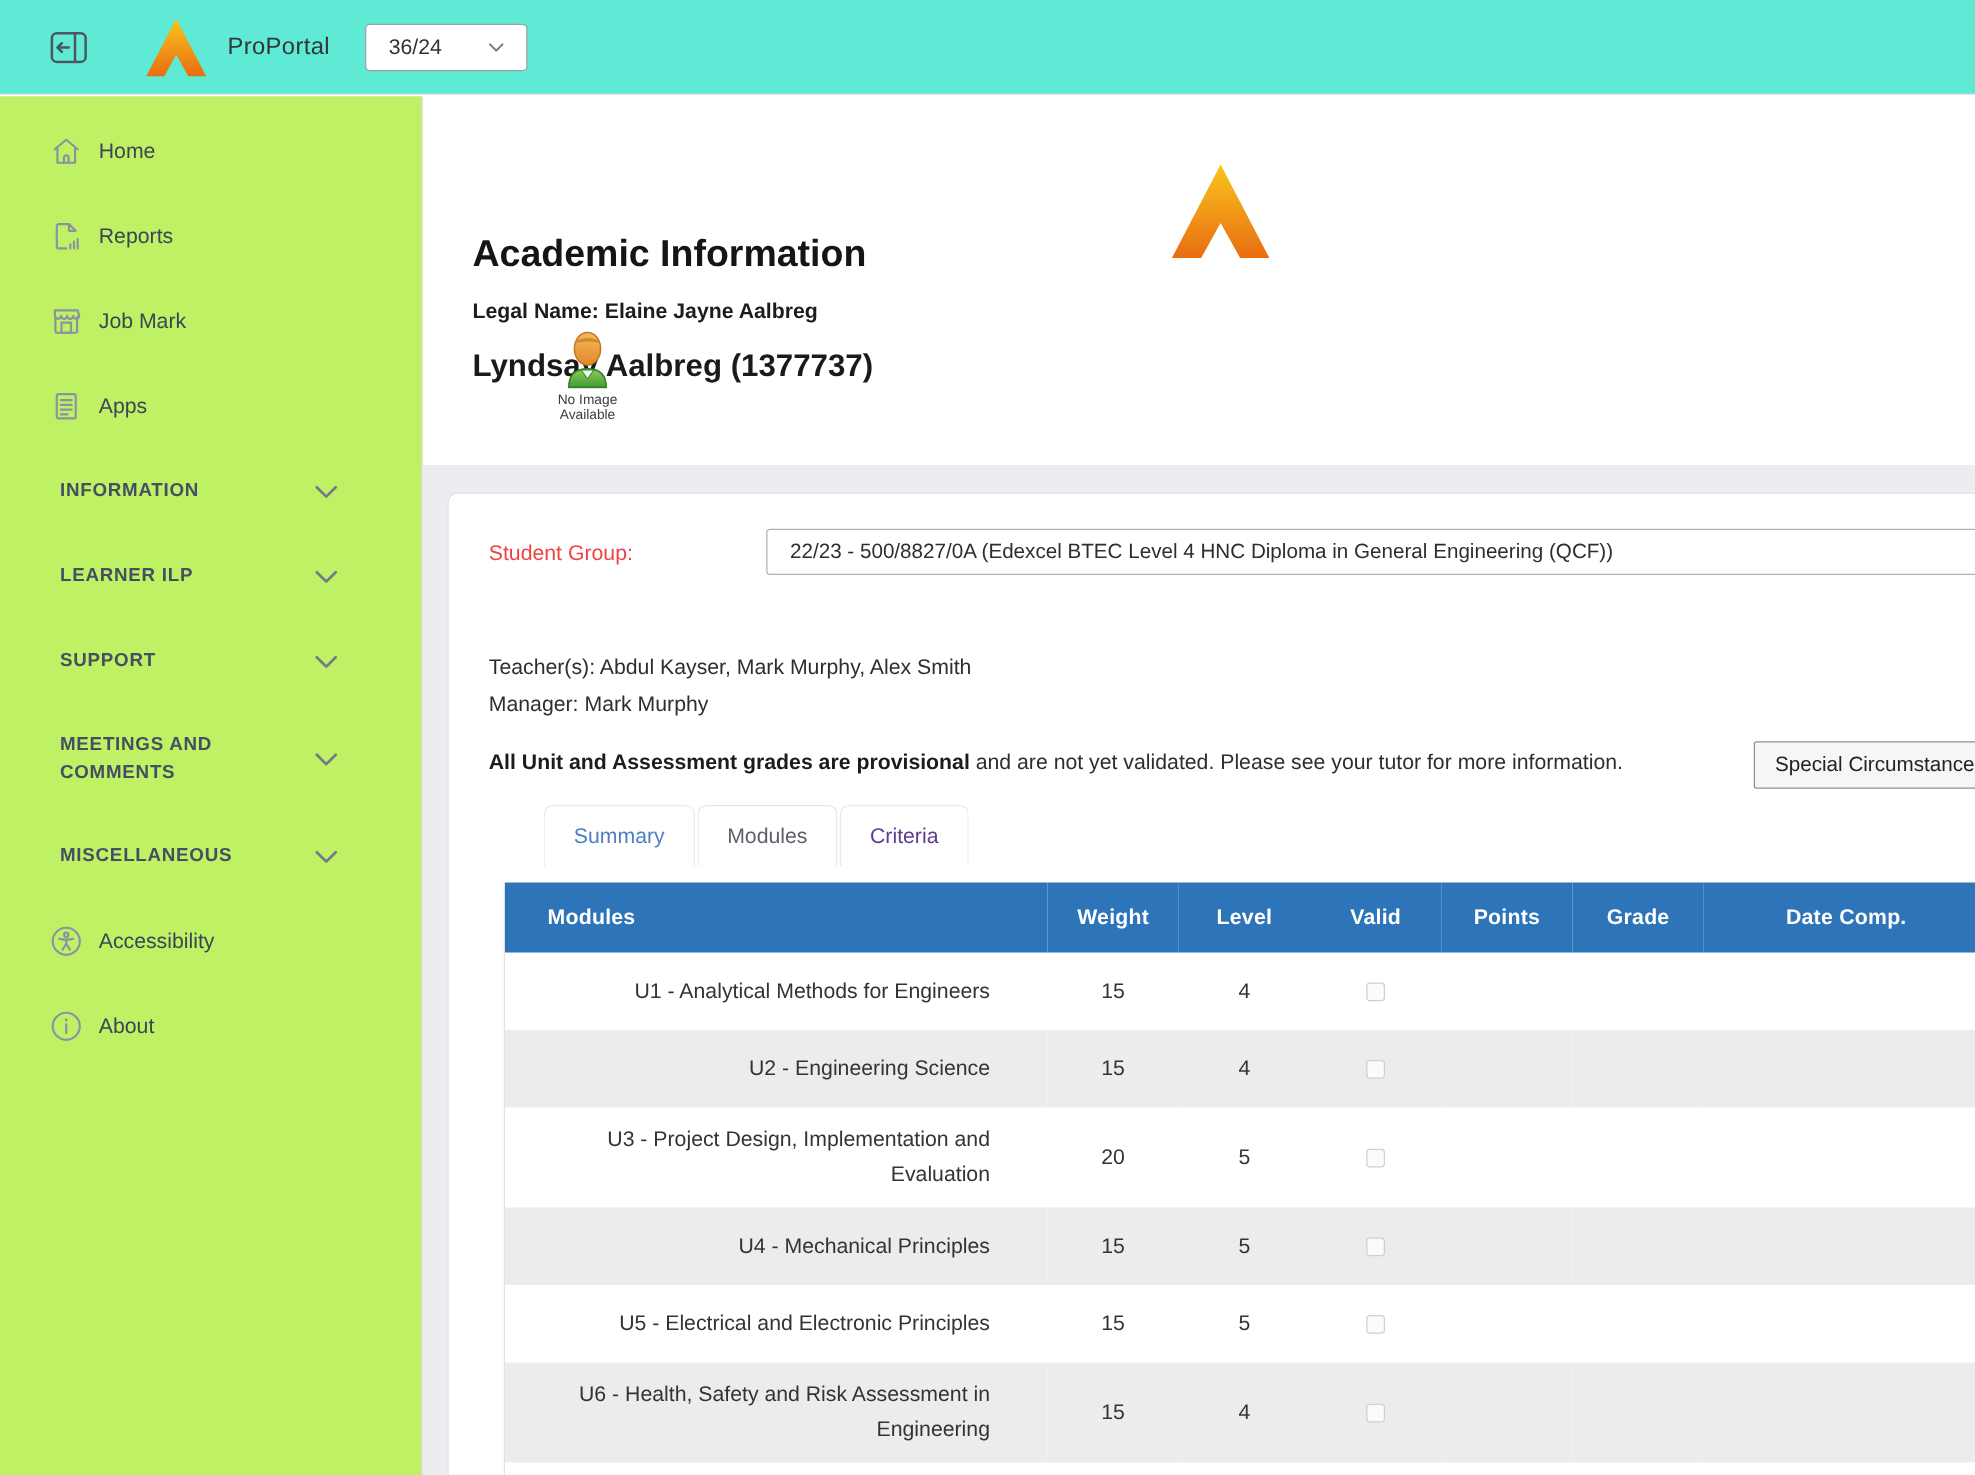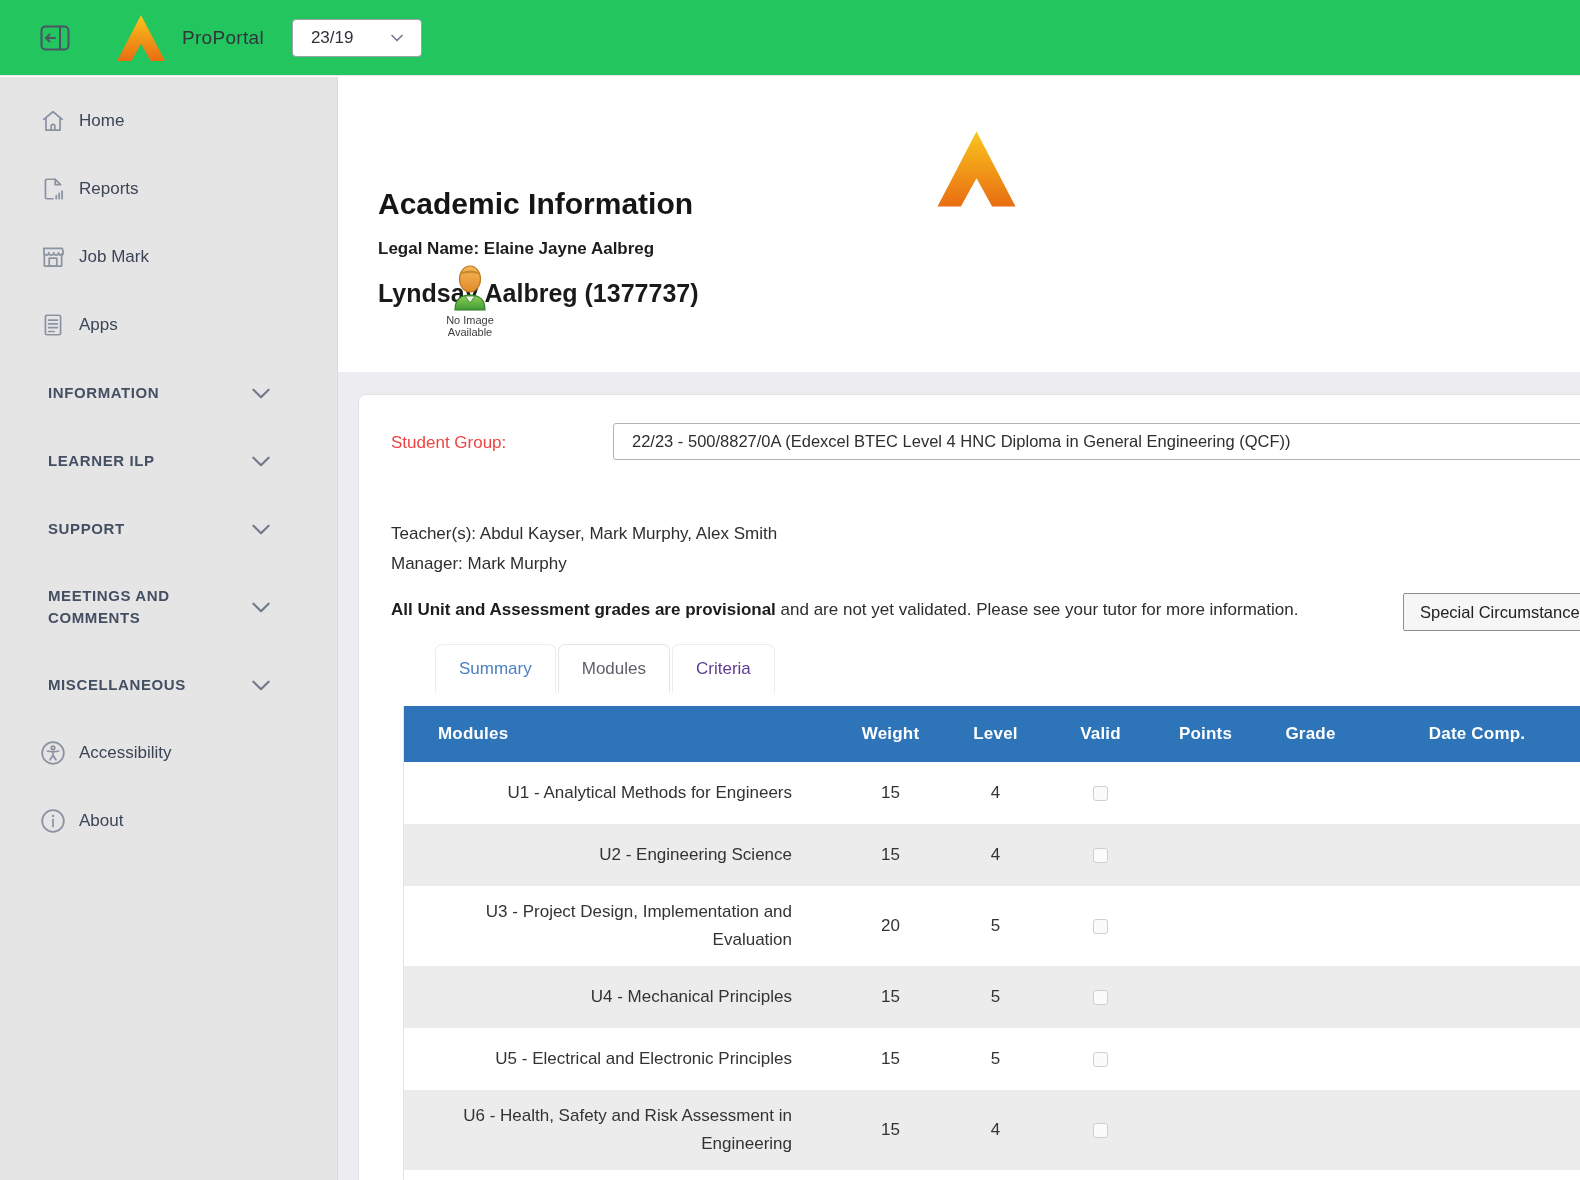--- a/index.html
+++ b/index.html
@@ -8,37 +8,37 @@
     position: relative;
     overflow: hidden;
     background: #ffffff;
     font-family: "Liberation Sans", sans-serif;
     color: #333;
   }
 
   
   .topbar {
     position: absolute; left: 0; top: 0; width: 1580px; height: 76px;
-    background: #22c55e; border-bottom: 1px solid #e6e6e6;
+    background: #5eead4; border-bottom: 1px solid #e6e6e6;
     display: flex; align-items: center;
   }
   .collapse-btn { margin-left: 40px; width: 30px; height: 26px; cursor: pointer; }
   .brand-logo { margin-left: 46px; width: 50px; height: 48px; }
   .brand-name { margin-left: 16px; font-size: 19px; font-weight: 500; color: #32363b; letter-spacing: .3px; }
   .year-select {
     margin-left: 28px; width: 130px; height: 38px;
     border: 1px solid #9aa0a6; border-radius: 4px; background: #fff;
     display: flex; align-items: center; justify-content: space-between;
     padding: 0 14px 0 18px; font-size: 17px; color: #2f3338; cursor: pointer;
   }
 
   
   .sidebar {
     position: absolute; left: 0; top: 77px; width: 338px; height: 1103px;
-    background: #e5e5e5; border-right: 1px solid #d9d9d9; padding-top: 10px;
+    background: #bef264; border-right: 1px solid #d9d9d9; padding-top: 10px;
   }
   .nav-item {
     height: 68px; display: flex; align-items: center; padding-left: 40px;
     cursor: pointer;
   }
   .nav-item .ic { width: 26px; height: 26px; margin-right: 13px; flex: 0 0 auto; }
   .nav-item .lbl { font-size: 17px; color: #3b4557; font-weight: 500; }
   .nav-section {
     min-height: 68px; display: flex; align-items: center; padding: 0 51px 0 48px;
     cursor: pointer;
@@ -142,21 +142,21 @@
     <rect x="1.5" y="1.5" width="27" height="23" rx="4" fill="none" stroke="#4b5563" stroke-width="2"></rect>
     <line x1="20" y1="1.5" x2="20" y2="24.5" stroke="#4b5563" stroke-width="2"></line>
     <line x1="15" y1="13" x2="6.5" y2="13" stroke="#4b5563" stroke-width="2" stroke-linecap="round"></line>
     <polyline points="9.5,9.5 6,13 9.5,16.5" fill="none" stroke="#4b5563" stroke-width="2" stroke-linecap="round" stroke-linejoin="round"></polyline>
   </svg>
   <svg class="brand-logo" viewBox="0 0 100 100">
     <polygon points="50,2 100,98 70,98 50,62 30,98 0,98" fill="url(#logoGrad)"></polygon>
   </svg>
   <div class="brand-name">ProPortal</div>
   <div class="year-select">
-    <span>23/19</span>
+    <span>36/24</span>
     <svg width="20" height="20" viewBox="0 0 24 24">
       <polyline points="6,9 12,15 18,9" class="chev-stroke"></polyline>
     </svg>
   </div>
 </div>
 
 <div class="sidebar">
 
   <div class="nav-item">
     <svg class="ic" viewBox="0 0 24 24">

